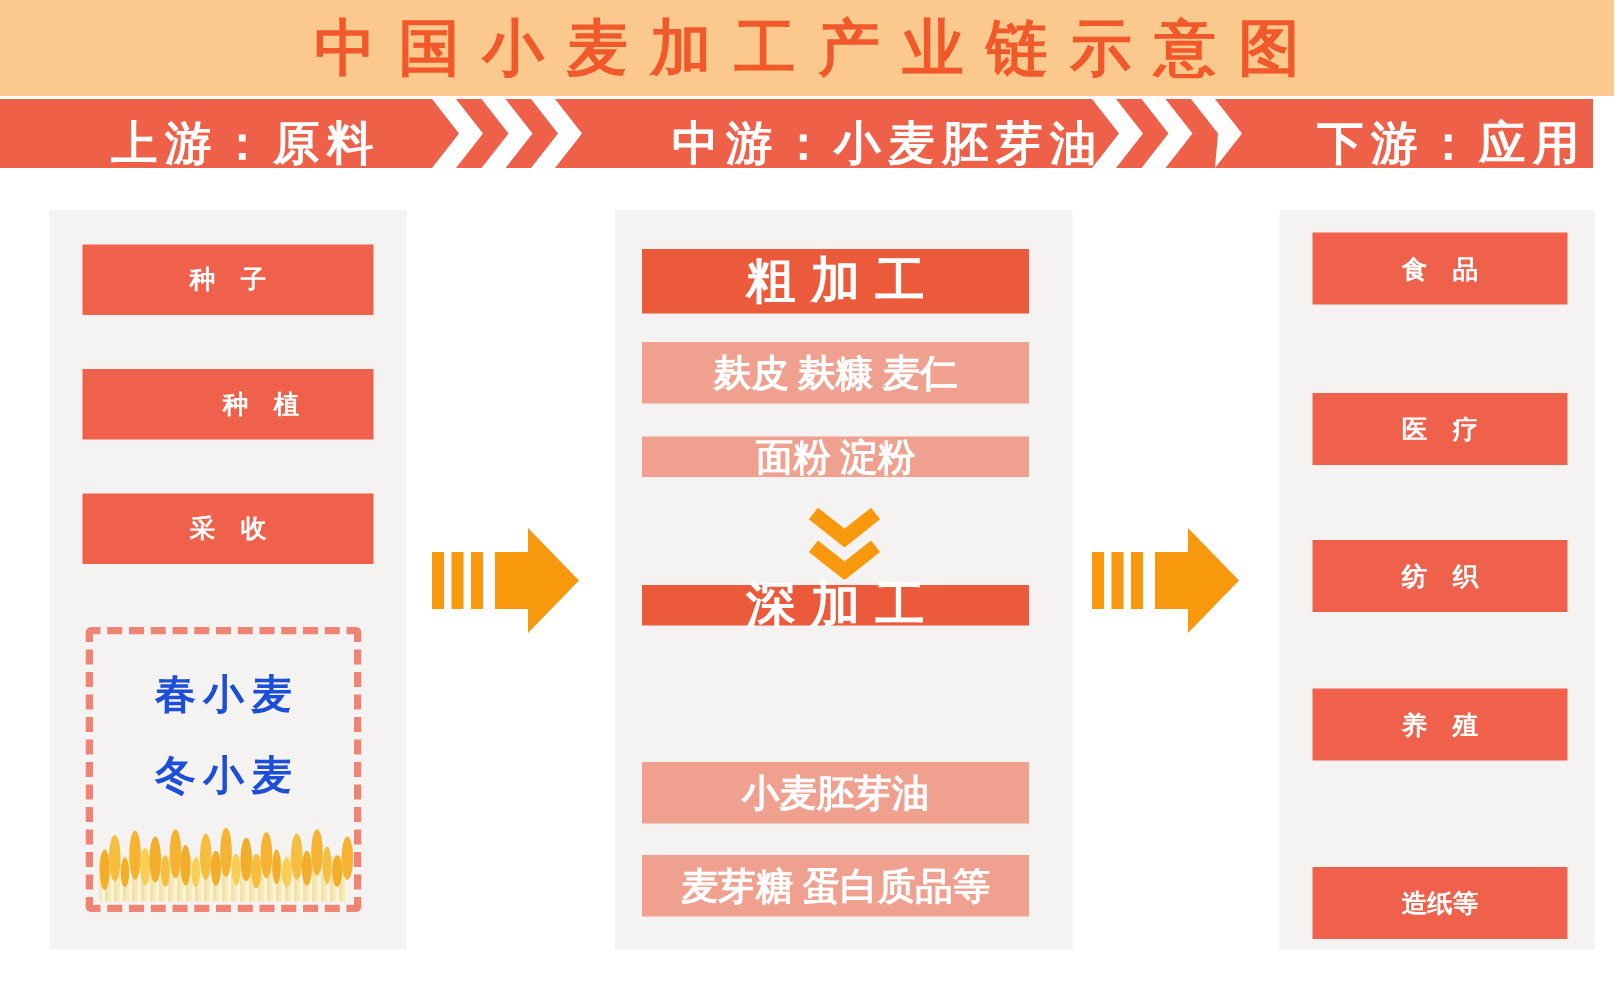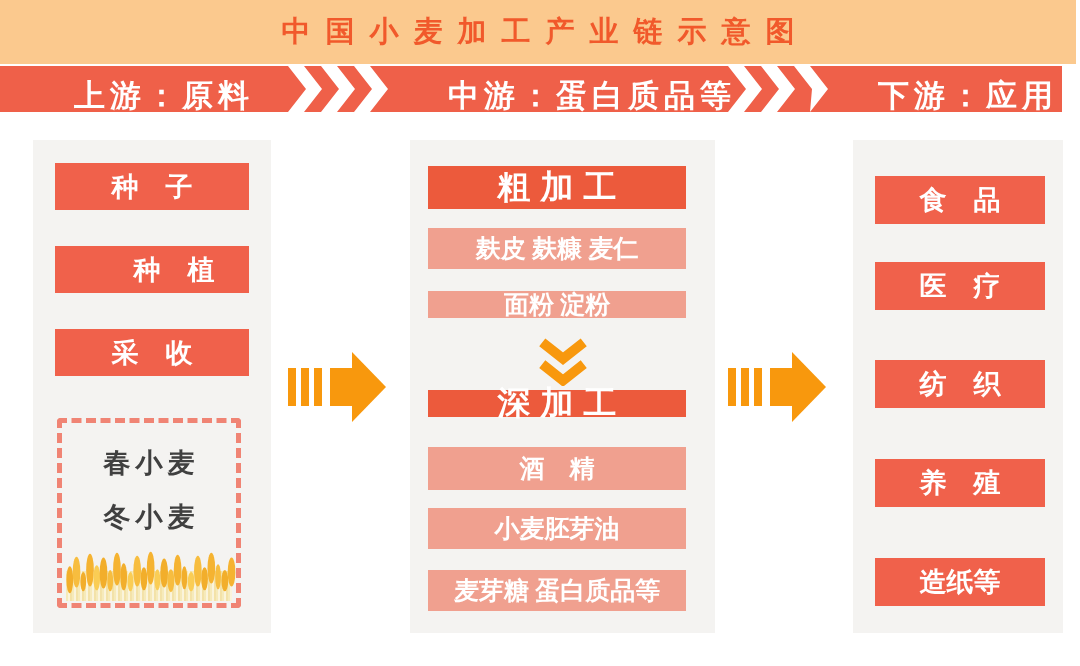--- a/index.html
+++ b/index.html
@@ -7,21 +7,21 @@
   body { font-family: "Liberation Serif", "DejaVu Serif", serif; position: relative; }
 
   
   .banner {
     position: absolute; left: 0; top: 0; width: 1076px; height: 64px;
     background: #FBC98E;
     display: flex; align-items: center; justify-content: center;
   }
   .banner-title {
     font-family: "Liberation Sans", "DejaVu Sans", sans-serif;
-    font-weight: 900; font-size: 29px; color: #F1592B;
+    font-weight: 900; font-size: 41px; color: #F1592B;
     letter-spacing: 15px; text-indent: 15px; white-space: nowrap;
   }
 
   
   .phase-bar {
     position: absolute; left: 0; top: 66px; width: 1062px; height: 46px;
     background: #EF6049;
   }
   .phase-label {
     position: absolute; top: 0; height: 60px; display: flex; align-items: center;
@@ -38,39 +38,39 @@
   
   .panel { position: absolute; top: 140px; height: 493px; background: #F4F3F1; }
   .panel.up   { left: 33px;  width: 238px; }
   .panel.mid  { left: 410px; width: 305px; }
   .panel.down { left: 853px; width: 210px; }
 
   .box {
     position: absolute; display: flex; align-items: center; justify-content: center;
     color: #ffffff; font-weight: bold; white-space: nowrap;
   }
-  .box.red    { background: #F0614B; font-size: 27px; }
+  .box.red    { background: #F0614B; font-size: 17px; }
   .box.header { background: #EC5A3C; font-family: "Liberation Sans", "DejaVu Sans", sans-serif;
                 font-weight: 900; font-size: 33px; letter-spacing: 10px; text-indent: 10px; }
   .box.salmon { background: #F0A08F; font-size: 25px; text-align: right; }
 
   
   .up-step { left: 22px; width: 194px; height: 47px; }
   .up-step.s0 { top: 23px; }
   .up-step.s1 { top: 106px; padding-left: 44px; }
   .up-step.s2 { top: 189px; }
 
   
   .wheat-box {
     position: absolute; left: 24px; top: 278px; width: 184px; height: 190px;
     border: 5px dashed #F08474; border-radius: 4px;
   }
   .wheat-line {
     position: absolute; width: 100%; text-align: center;
-    color: #404040; font-weight: bold; font-size: 27px; letter-spacing: 5px; text-indent: 5px;
+    color: #1d4ed8; font-weight: bold; font-size: 27px; letter-spacing: 5px; text-indent: 5px;
   }
   .wheat-line.l1 { top: 22px; }
   .wheat-line.l2 { top: 76px; }
   .wheat-stems {
     position: absolute; left: 4px; right: 4px; bottom: 2px; height: 30px;
     background: repeating-linear-gradient(90deg,
       #F6E9B4 0 2px, #FBF4D9 2px 4px, #F3E0A0 4px 6px);
     opacity: 0.9;
   }
   .wheat-heads { position: absolute; left: 2px; right: 2px; bottom: 4px; height: 52px; }
@@ -84,25 +84,25 @@
   .mid-deep-i0       { top: 307px; height: 43px; }
   .mid-deep-i1       { top: 368px; height: 41px; }
   .mid-deep-i2       { top: 430px; height: 41px; font-size: 24px; }
   .down-chevron {
     position: absolute; left: 50%; top: 198px; transform: translateX(-50%);
     width: 48px; height: 48px;
   }
 
   
   .down-item { left: 22px; width: 170px; height: 48px; }
-  .down-item.d0 { top: 36px; }
+  .down-item.d0 { top: 15px; }
   .down-item.d1 { top: 122px; }
   .down-item.d2 { top: 220px; }
   .down-item.d3 { top: 319px; font-family: Liberation Serif, serif; }
-  .down-item.d4 { top: 418px; }
+  .down-item.d4 { top: 438px; }
 
   
   .flow-arrow { position: absolute; top: 352px; width: 98px; height: 70px; }
   .flow-arrow.a1 { left: 288px; }
   .flow-arrow.a2 { left: 728px; }
 </style>
 </head>
 <body>
 
 <div class="banner">
@@ -113,21 +113,21 @@
   <div class="phase-label up">上游：原料</div>
 
   <svg class="bar-chevrons c1" viewBox="0 0 100 46">
     <g fill="#ffffff">
       <polygon points="0,0 16,0 34,23 16,46 0,46 18,23"></polygon>
       <polygon points="33,0 49,0 67,23 49,46 33,46 51,23"></polygon>
       <polygon points="66,0 82,0 100,23 82,46 66,46 84,23"></polygon>
     </g>
   </svg>
 
-  <div class="phase-label mid">中游：蛋白质品等</div>
+  <div class="phase-label mid">中游：小麦胚芽油</div>
 
   <svg class="bar-chevrons c2" viewBox="0 0 100 46">
     <g fill="#ffffff">
       <polygon points="0,0 16,0 34,23 16,46 0,46 18,23"></polygon>
       <polygon points="33,0 49,0 67,23 49,46 33,46 51,23"></polygon>
       <polygon points="66,0 82,0 100,23 82,46 84,23"></polygon>
     </g>
   </svg>
 
   <div class="phase-label down">下游：应用</div>
@@ -178,21 +178,20 @@
   <div class="box salmon mid-item mid-coarse-i1">面粉 淀粉</div>
 
   <svg class="down-chevron" viewBox="0 0 44 44">
     <g fill="none" stroke="#F8980D" stroke-width="9">
       <polyline points="3,4 22,19 41,4"></polyline>
       <polyline points="3,24 22,39 41,24"></polyline>
     </g>
   </svg>
 
   <div class="box header mid-item mid-deep-header">深加工</div>
-  <div class="box salmon mid-item mid-deep-i0">酒　精</div>
   <div class="box salmon mid-item mid-deep-i1">小麦胚芽油</div>
   <div class="box salmon mid-item mid-deep-i2">麦芽糖 蛋白质品等</div>
 </div>
 
 <div class="panel down">
   <div class="box red down-item d0">食　品</div>
   <div class="box red down-item d1">医　疗</div>
   <div class="box red down-item d2">纺　织</div>
   <div class="box red down-item d3">养　殖</div>
   <div class="box red down-item d4">造纸等</div>

